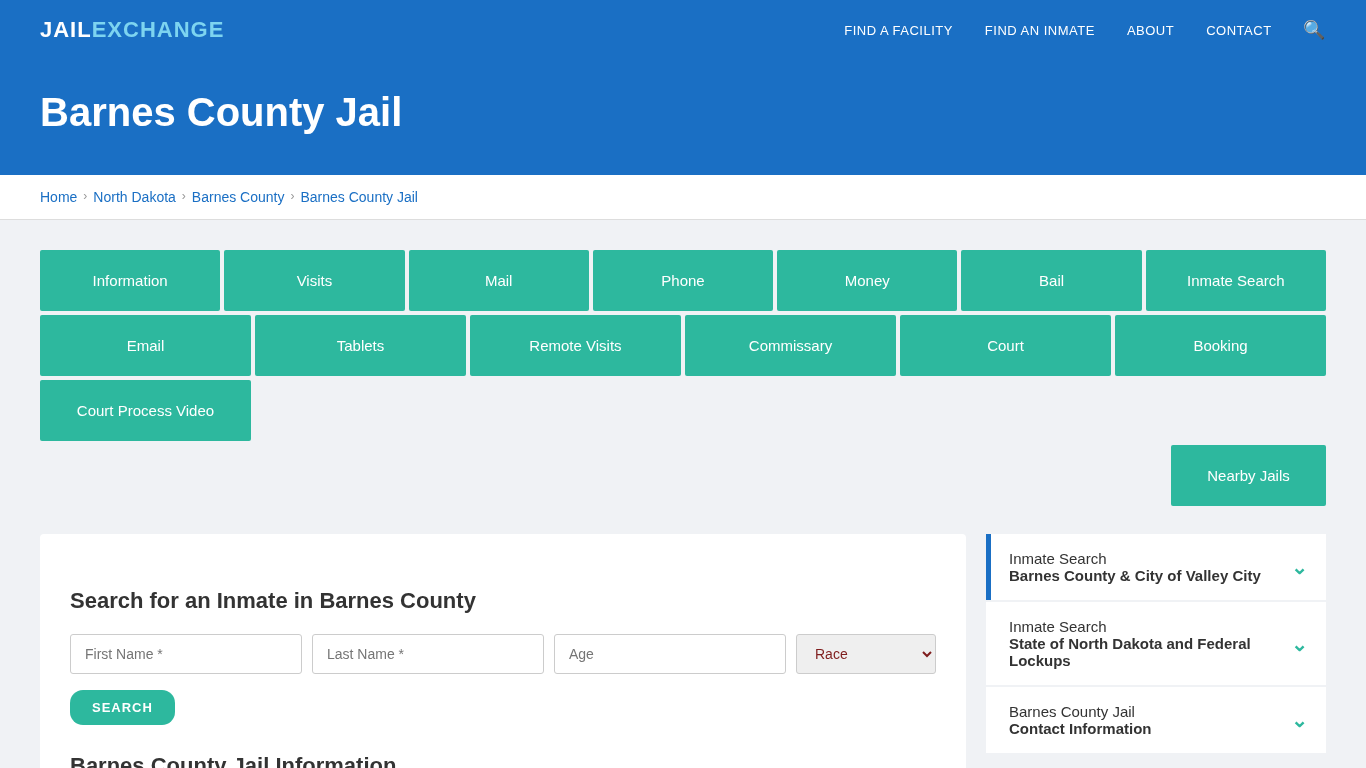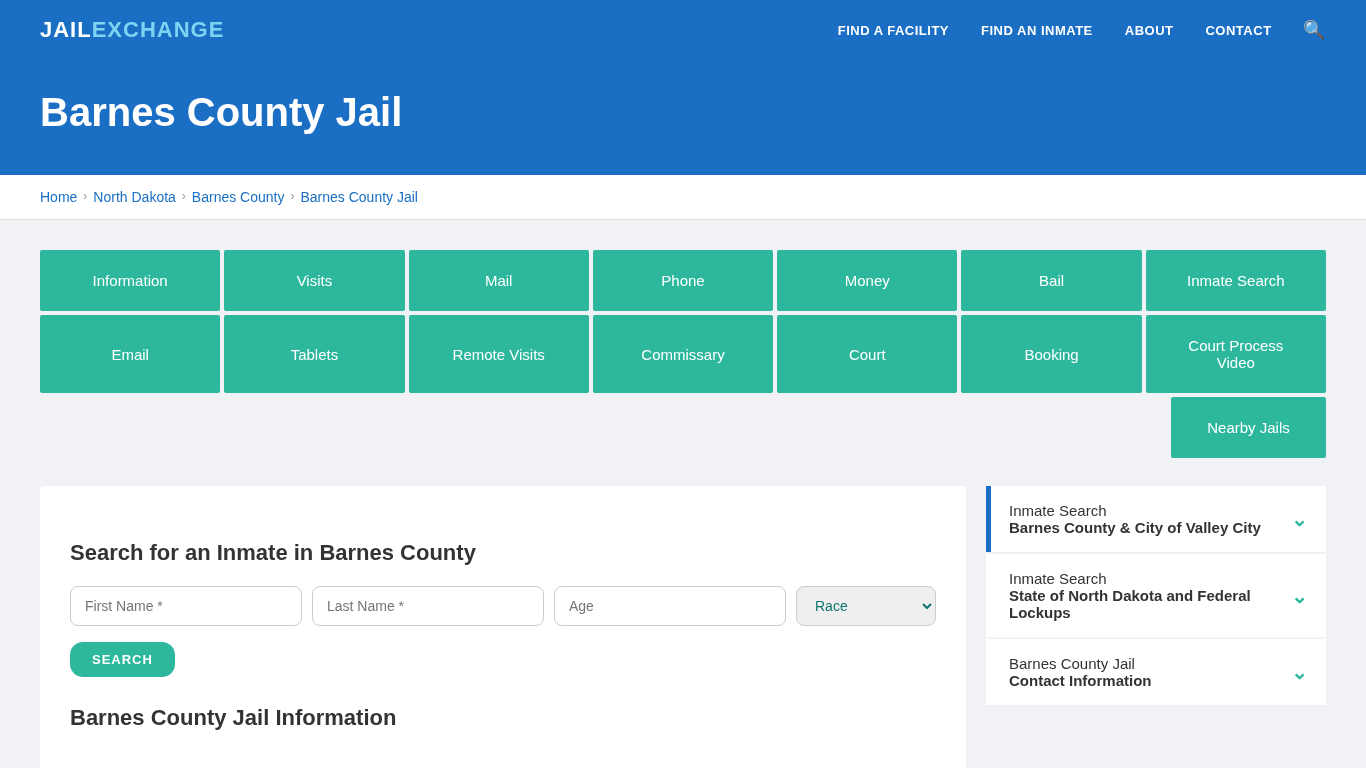--- a/index.html
+++ b/index.html
@@ -25,21 +25,21 @@
     .logo-jail { color: #ffffff; }
     .logo-exchange { color: #7dd4f0; }
     .nav {
       display: flex;
       align-items: center;
       gap: 32px;
     }
     .nav-item {
       color: white;
       font-size: 13px;
-      font-weight: 700;
+      font-weight: 400;
       letter-spacing: 0.5px;
       cursor: pointer;
       text-transform: uppercase;
     }
     .nav-search {
       color: white;
       font-size: 18px;
       cursor: pointer;
     }
 
@@ -83,21 +83,21 @@
 
     
     .button-grid {
       display: grid;
       grid-template-columns: repeat(7, 1fr);
       gap: 4px;
       margin-bottom: 4px;
     }
     .button-grid-row2 {
       display: grid;
-      grid-template-columns: repeat(7, 1fr);
+      grid-template-columns: repeat(6, 1fr);
       gap: 4px;
       margin-bottom: 4px;
     }
     .button-grid-row3 {
       display: flex;
       justify-content: flex-end;
       gap: 4px;
       margin-bottom: 28px;
     }
     .grid-btn {
@@ -136,23 +136,23 @@
     }
     .search-form {
       display: flex;
       gap: 10px;
       margin-bottom: 16px;
       flex-wrap: wrap;
     }
     .search-form input, .search-form select {
       padding: 10px 14px;
       border: 1px solid #ccc;
-      border-radius: 8px;
+      border-radius: 3px;
       font-size: 14px;
-      color: #0f766e;
+      color: #7f1d1d;
     }
     .search-form input {
       flex: 1;
       min-width: 120px;
     }
     .search-form select {
       min-width: 140px;
     }
     .search-btn {
       background: #2db89e;

